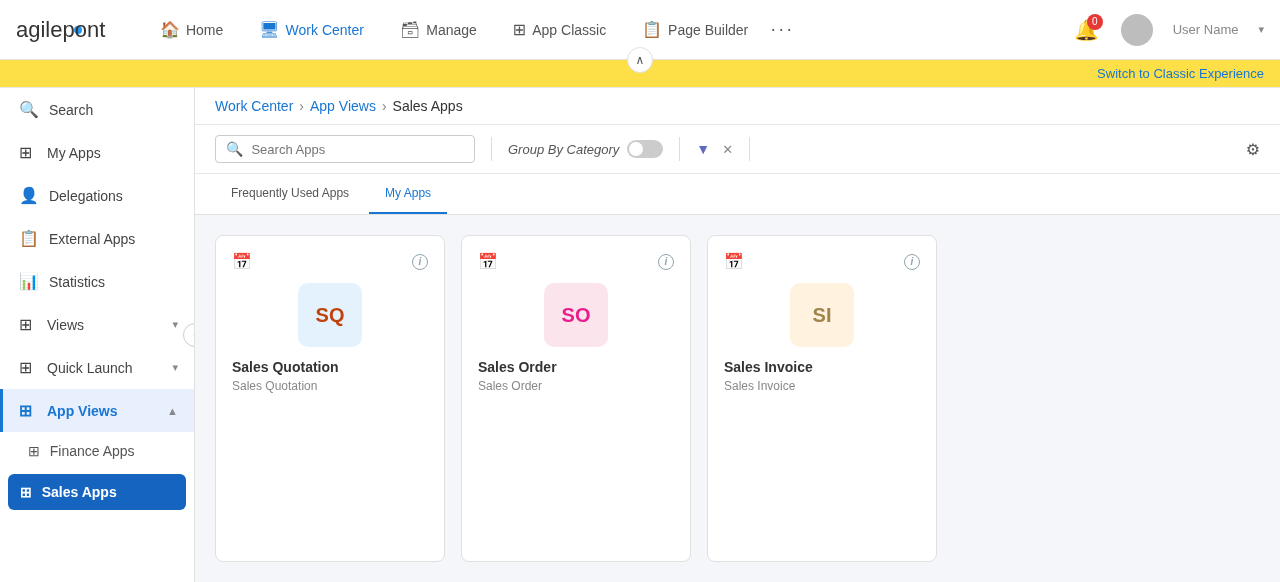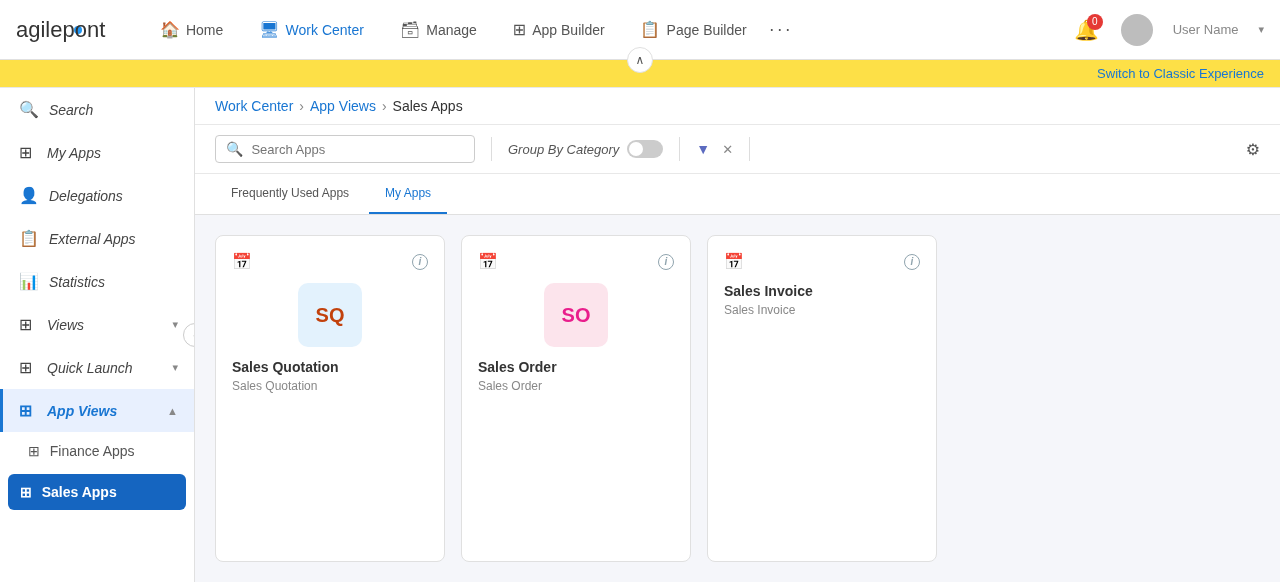--- a/index.html
+++ b/index.html
@@ -55,21 +55,21 @@
     .sidebar {
       width: 195px; min-width: 195px; background: #fff; border-right: 1px solid #e0e0e0;
       overflow-y: auto; display: flex; flex-direction: column; position: relative;
     }
     .sidebar-item {
       display: flex; align-items: center; gap: 10px; padding: 12px 16px;
       cursor: pointer; color: #444; font-size: 14px; border-left: 3px solid transparent;
     }
     .sidebar-item.active { color: #1976d2; background: #e8f0fe; border-left-color: #1976d2; font-weight: 600; }
     .sidebar-item .si-icon { font-size: 16px; color: inherit; min-width: 18px; }
-    .sidebar-item-label { flex: 1; font-style: italic; }
+    .sidebar-item-label { flex: 1; }
     .sidebar-item .arrow { font-size: 11px; color: #888; }
     .sidebar-collapse {
       position: absolute; right: -13px; top: 50%; transform: translateY(-50%);
       background: #fff; border: 1px solid #ccc; border-radius: 50%;
       width: 24px; height: 24px; display: flex; align-items: center; justify-content: center;
       cursor: pointer; z-index: 5; font-size: 11px; color: #555;
     }
     .sidebar-subitem {
       display: flex; align-items: center; gap: 10px; padding: 11px 16px 11px 28px;
       cursor: pointer; color: #555; font-size: 14px;
@@ -190,21 +190,21 @@
     <a class="nav-item active">
       <span class="nav-icon">🖥</span>
       <span>Work Center</span>
     </a>
     <a class="nav-item">
       <span class="nav-icon">🗃</span>
       <span>Manage</span>
     </a>
     <a class="nav-item">
       <span class="nav-icon">⊞</span>
-      <span>App Builder</span>
+      <span>App Classic</span>
     </a>
     <a class="nav-item">
       <span class="nav-icon">📋</span>
       <span>Page Builder</span>
     </a>
     <span class="nav-more">···</span>
   </nav>
 
   <div class="nav-right">
     <div class="notif-btn">
@@ -347,19 +347,20 @@
         <div class="app-badge badge-so">SO</div>
         <div class="app-name">Sales Order</div>
         <div class="app-sub">Sales Order</div>
       </div>
 
       <div class="app-card">
         <div class="card-top">
           <span class="card-cal-icon">📅</span>
           <div class="info-circle">i</div>
         </div>
+        <div class="app-badge badge-si">SI</div>
         <div class="app-name">Sales Invoice</div>
         <div class="app-sub">Sales Invoice</div>
       </div>
 
     </div>
   </div>
 </div>
 
 </body></html>

